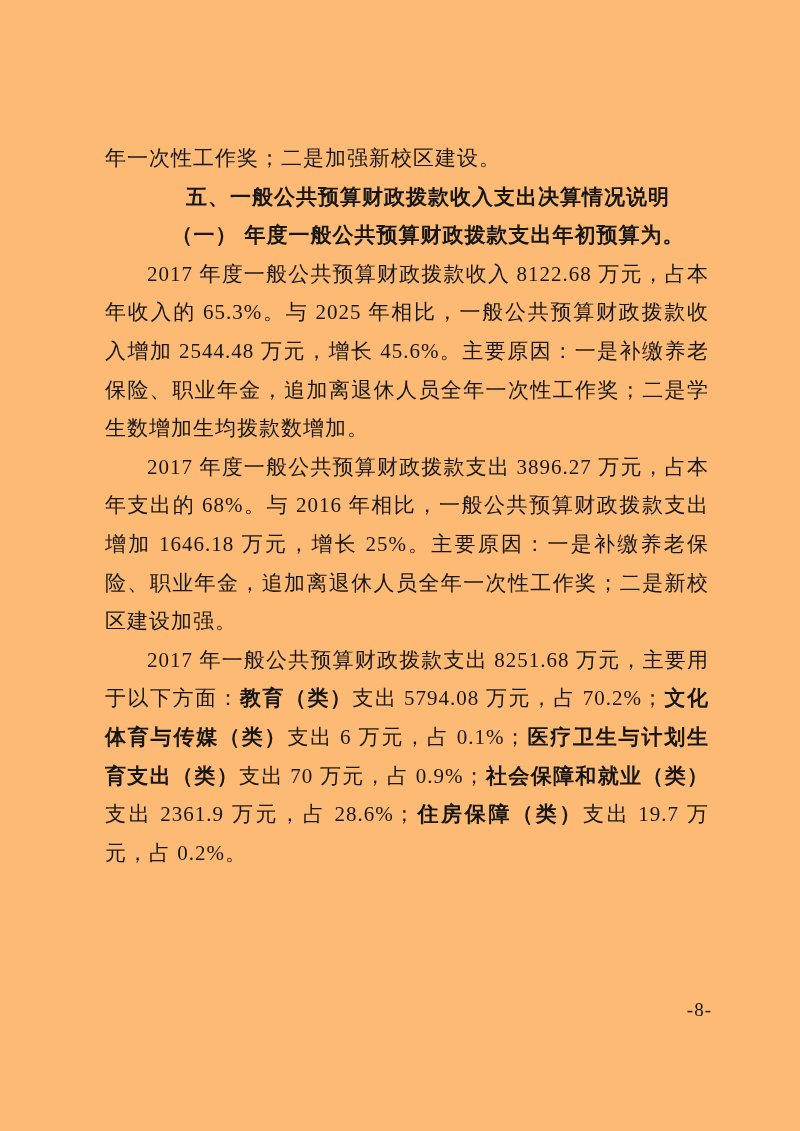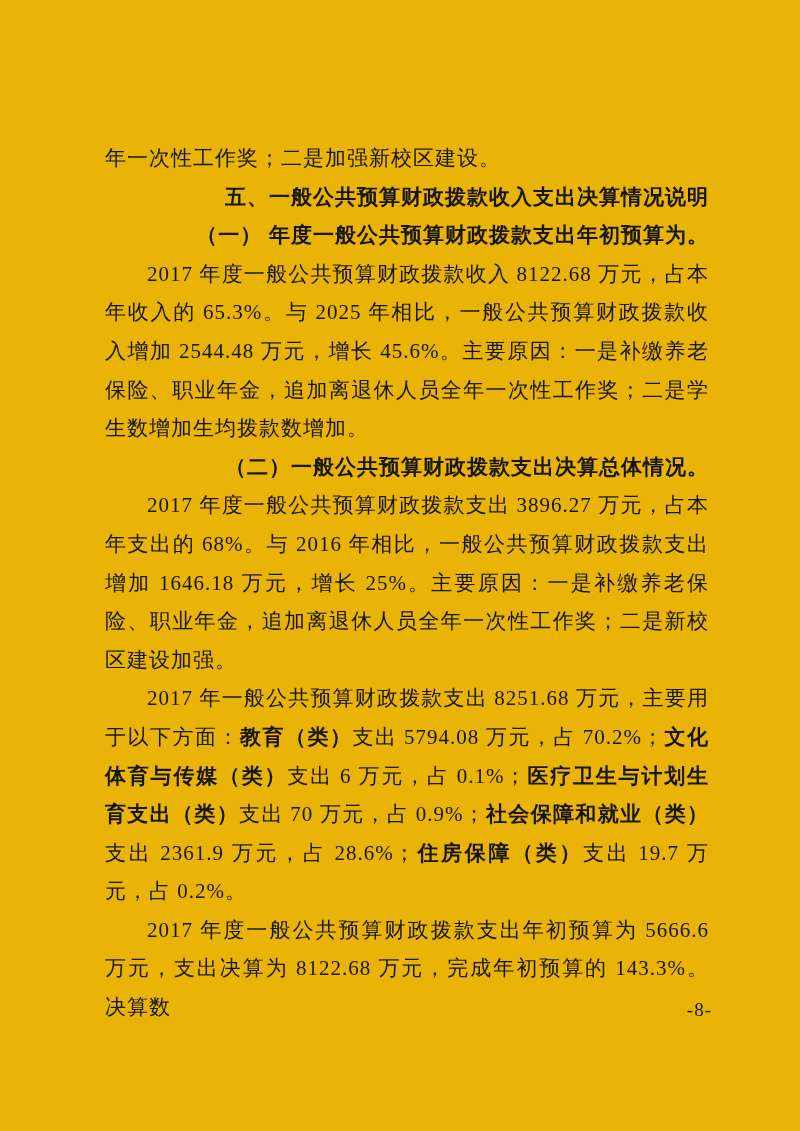--- a/index.html
+++ b/index.html
@@ -5,21 +5,21 @@
   html, body {
     margin: 0;
     padding: 0;
     background: #e9e9e9;
   }
   .page {
     position: relative;
     width: 800px;
     height: 1131px;
     margin: 0 auto;
-    background: #eab308;
+    background: #fdba74;
     overflow: hidden;
     font-family: "Liberation Serif", "DejaVu Serif", serif;
     color: #161616;
   }
   .content {
     position: absolute;
     left: 105px;
     top: 139px;
     width: 604px;
     font-size: 21px;
@@ -34,21 +34,21 @@
   p.body-indent {
     text-indent: 2em;
   }
   p.body-continuation {
     text-indent: 0;
   }
   p.heading-1, p.heading-2 {
     text-indent: 2em;
     font-weight: bold;
     font-family: "Liberation Sans", "DejaVu Sans", sans-serif;
-    text-align: right;
+    text-align: center;
   }
   .b {
     font-weight: bold;
     font-family: "Liberation Sans", "DejaVu Sans", sans-serif;
   }
   .page-number {
     position: absolute;
     top: 999px;
     right: 88px;
     font-size: 19px;
@@ -58,19 +58,17 @@
 </style>
 </head>
 <body>
 
 <div class="page">
   <div class="content">
       <p class="body-continuation"><span>年一次性工作奖；二是加强新校区建设。</span></p>
       <p class="heading-1"><span class="b">五、一般公共预算财政拨款收入支出决算情况说明</span></p>
       <p class="heading-2"><span class="b">（一） 年度一般公共预算财政拨款支出年初预算为。</span></p>
       <p class="body-indent"><span>2017 年度一般公共预算财政拨款收入 8122.68 万元，占本年收入的 65.3%。与 2025 年相比，一般公共预算财政拨款收入增加 2544.48 万元，增长 45.6%。主要原因：一是补缴养老保险、职业年金，追加离退休人员全年一次性工作奖；二是学生数增加生均拨款数增加。</span></p>
-      <p class="heading-2"><span class="b">（二）一般公共预算财政拨款支出决算总体情况。</span></p>
       <p class="body-indent"><span>2017 年度一般公共预算财政拨款支出 3896.27 万元，占本年支出的 68%。与 2016 年相比，一般公共预算财政拨款支出增加 1646.18 万元，增长 25%。主要原因：一是补缴养老保险、职业年金，追加离退休人员全年一次性工作奖；二是新校区建设加强。</span></p>
       <p class="body-indent"><span>2017 年一般公共预算财政拨款支出 8251.68 万元，主要用于以下方面：</span><span class="b">教育（类）</span><span>支出 5794.08 万元，占 70.2%；</span><span class="b">文化体育与传媒（类）</span><span>支出 6 万元，占 0.1%；</span><span class="b">医疗卫生与计划生育支出（类）</span><span>支出 70 万元，占 0.9%；</span><span class="b">社会保障和就业（类）</span><span>支出 2361.9 万元，占 28.6%；</span><span class="b">住房保障（类）</span><span>支出 19.7 万元，占 0.2%。</span></p>
-      <p class="body-indent"><span>2017 年度一般公共预算财政拨款支出年初预算为 5666.6 万元，支出决算为 8122.68 万元，完成年初预算的 143.3%。决算数</span></p>
     </div>
   <div class="page-number">-8-</div>
 </div>
 
 </body></html>

